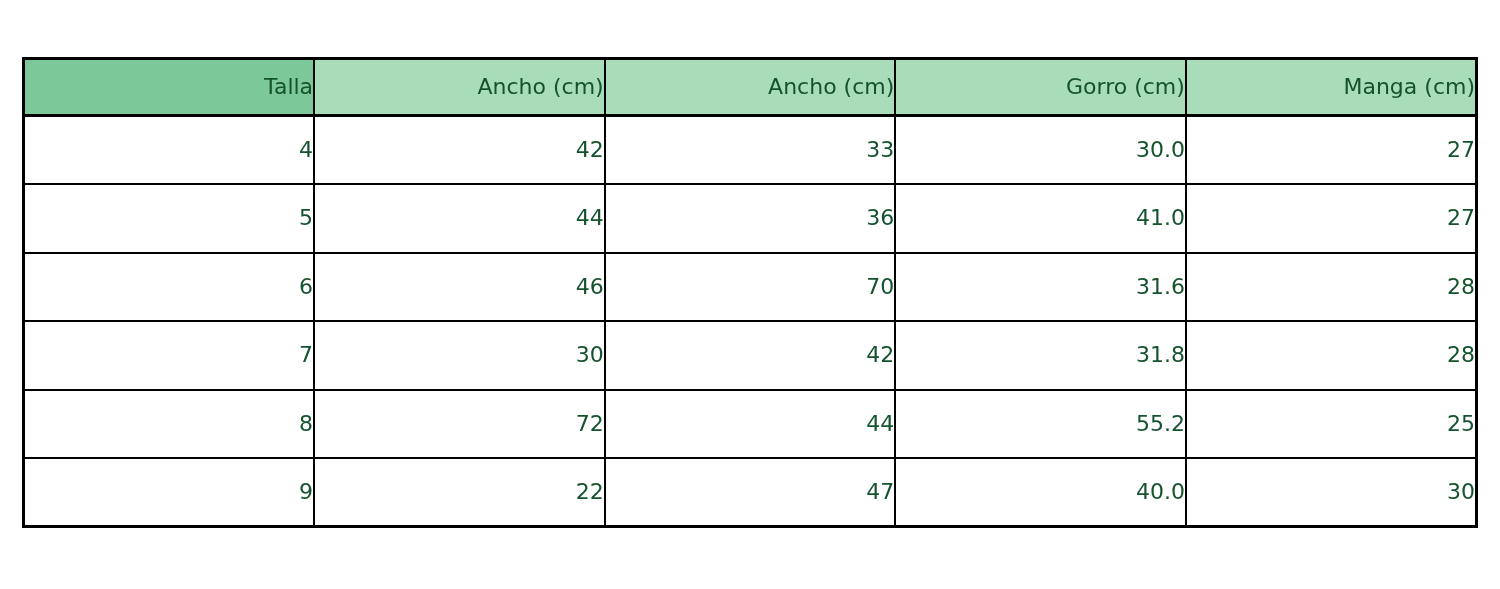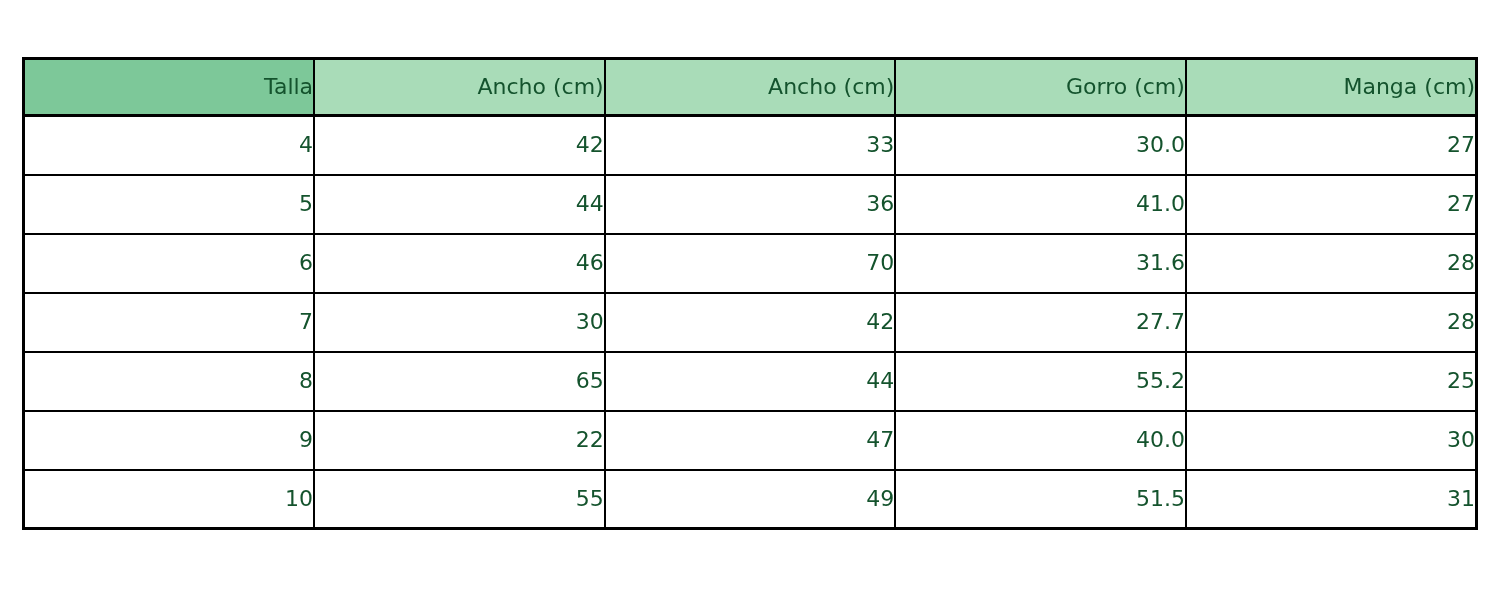--- a/index.html
+++ b/index.html
@@ -83,39 +83,32 @@
         <td>6</td>
         <td>46</td>
         <td>70</td>
         <td>31.6</td>
         <td>28</td>
       </tr>
       <tr>
         <td>7</td>
         <td>30</td>
         <td>42</td>
-        <td>27.7</td>
+        <td>31.8</td>
         <td>28</td>
       </tr>
       <tr>
         <td>8</td>
-        <td>65</td>
+        <td>72</td>
         <td>44</td>
         <td>55.2</td>
         <td>25</td>
       </tr>
       <tr>
         <td>9</td>
         <td>22</td>
         <td>47</td>
         <td>40.0</td>
         <td>30</td>
       </tr>
-      <tr>
-        <td>10</td>
-        <td>55</td>
-        <td>49</td>
-        <td>51.5</td>
-        <td>31</td>
-      </tr>
     </tbody>
   </table>
 </div>
 
 </body></html>

